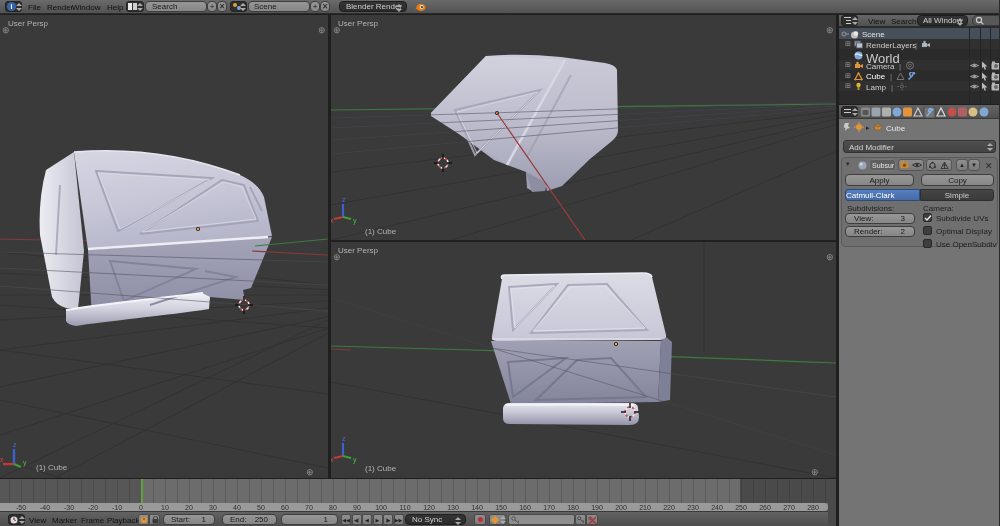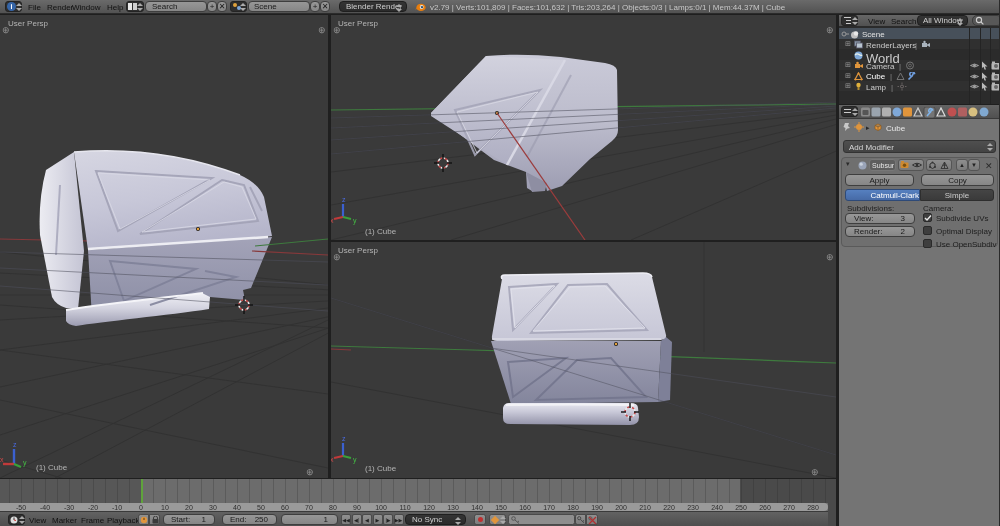--- a/index.html
+++ b/index.html
@@ -43,21 +43,20 @@
   <div class="pill" style="left:320px;top:1px;width:10px;height:11px;text-align:center;">✕</div>
 
   <div class="darkdd" style="left:339px;top:1px;width:68px;height:11px;"><span style="margin-left:6px;">Blender Render</span><div class="updn"></div></div>
 
   <svg class="abs" style="left:414px;top:2px;" width="12" height="10" viewBox="0 0 12 10">
     <ellipse cx="7" cy="5.4" rx="4.6" ry="3.6" fill="#e87d0d"></ellipse>
     <circle cx="7.6" cy="5" r="2" fill="#dfe8ef"></circle>
     <circle cx="8" cy="5.2" r="1.1" fill="#2a4f6e"></circle>
     <path d="M1,7.5 Q3,6 5,4.6 L7,4.2 L4,6.8 Z" fill="#e87d0d"></path>
   </svg>
-  <div class="txt" style="left:430px;top:3px;font-size:8px;color:#c8c8c8;">v2.79 | Verts:101,809 | Faces:101,632 | Tris:203,264 | Objects:0/3 | Lamps:0/1 | Mem:44.37M | Cube</div>
 </div>
 
 <div class="abs" id="vpL" style="left:0;top:15px;width:328px;height:463px;background:#3a3a3a;">
 <svg width="328" height="463" viewBox="0 0 328 463" style="position:absolute;left:0;top:0;">
   <defs>
     <linearGradient id="gTopL" x1="0" y1="0" x2="0.3" y2="1">
       <stop offset="0" stop-color="#d6d6e2"></stop>
             <stop offset="0.55" stop-color="#c7c7d8"></stop>
             <stop offset="1" stop-color="#b6b6cb"></stop>
     </linearGradient>
@@ -527,21 +526,21 @@
   <svg class="abs" style="left:101px;top:55.5px;" width="9" height="9" viewBox="0 0 9 9">
         <path d="M4.5,1 L8,7.5 L1,7.5 Z M4.5,1 L4.5,7.5 M2.7,4.2 L6.3,4.2" fill="none" stroke="#333" stroke-width="0.9"></path>
       </svg>
   <div class="abs" style="left:117px;top:54px;width:12px;height:12px;background:linear-gradient(#8e8e8e,#7a7a7a);border:1px solid #555;border-radius:3px;color:#222;font-size:6px;text-align:center;line-height:11px;">▲</div>
   <div class="abs" style="left:129px;top:54px;width:12px;height:12px;background:linear-gradient(#8e8e8e,#7a7a7a);border:1px solid #555;border-radius:3px;color:#222;font-size:6px;text-align:center;line-height:11px;">▼</div>
   <div class="txt" style="left:146px;top:55.5px;font-size:9px;color:#2a2a2a;">✕</div>
 
   <div class="pill" style="left:6px;top:69px;width:69px;height:12px;text-align:center;line-height:11px;">Apply</div>
   <div class="pill" style="left:82px;top:69px;width:73px;height:12px;text-align:center;line-height:11px;">Copy</div>
 
-  <div class="abs" style="left:6px;top:84px;width:75px;height:12px;background:linear-gradient(#5680c0,#466aa6);border:1px solid #2e4a78;border-radius:3px 0 0 3px;color:#fff;font-size:8px;text-align:right;line-height:11px;">Catmull-Clark</div>
+  <div class="abs" style="left:6px;top:84px;width:75px;height:12px;background:linear-gradient(#5680c0,#466aa6);border:1px solid #2e4a78;border-radius:3px 0 0 3px;color:#fff;font-size:8px;text-align:left;line-height:11px;">Catmull-Clark</div>
   <div class="abs" style="left:81px;top:84px;width:74px;height:12px;background:linear-gradient(#454545,#3a3a3a);border:1px solid #2e2e2e;border-radius:0 3px 3px 0;color:#ccc;font-size:8px;text-align:center;line-height:11px;">Simple</div>
   <div class="txt" style="left:8px;top:99px;font-size:8px;color:#1e1e1e;">Subdivisions:</div>
   <div class="txt" style="left:84px;top:99px;font-size:8px;color:#1e1e1e;">Camera:</div>
 
   <div class="pill" style="left:6px;top:108px;width:70px;height:11px;"><span style="margin-left:8px;">View:</span><span style="position:absolute;right:9px;">3</span></div>
   <div class="pill" style="left:6px;top:121px;width:70px;height:11px;"><span style="margin-left:8px;">Render:</span><span style="position:absolute;right:9px;">2</span></div>
 
   <div class="abs" style="left:84px;top:108px;width:9px;height:9px;background:#3e3e3e;border:1px solid #2a2a2a;border-radius:2px;"></div>
   <svg class="abs" style="left:85px;top:109px;" width="8" height="8" viewBox="0 0 8 8">
         <path d="M1,4 L3,6 L7,1.5" stroke="#e8e8e8" stroke-width="1.4" fill="none"></path>

